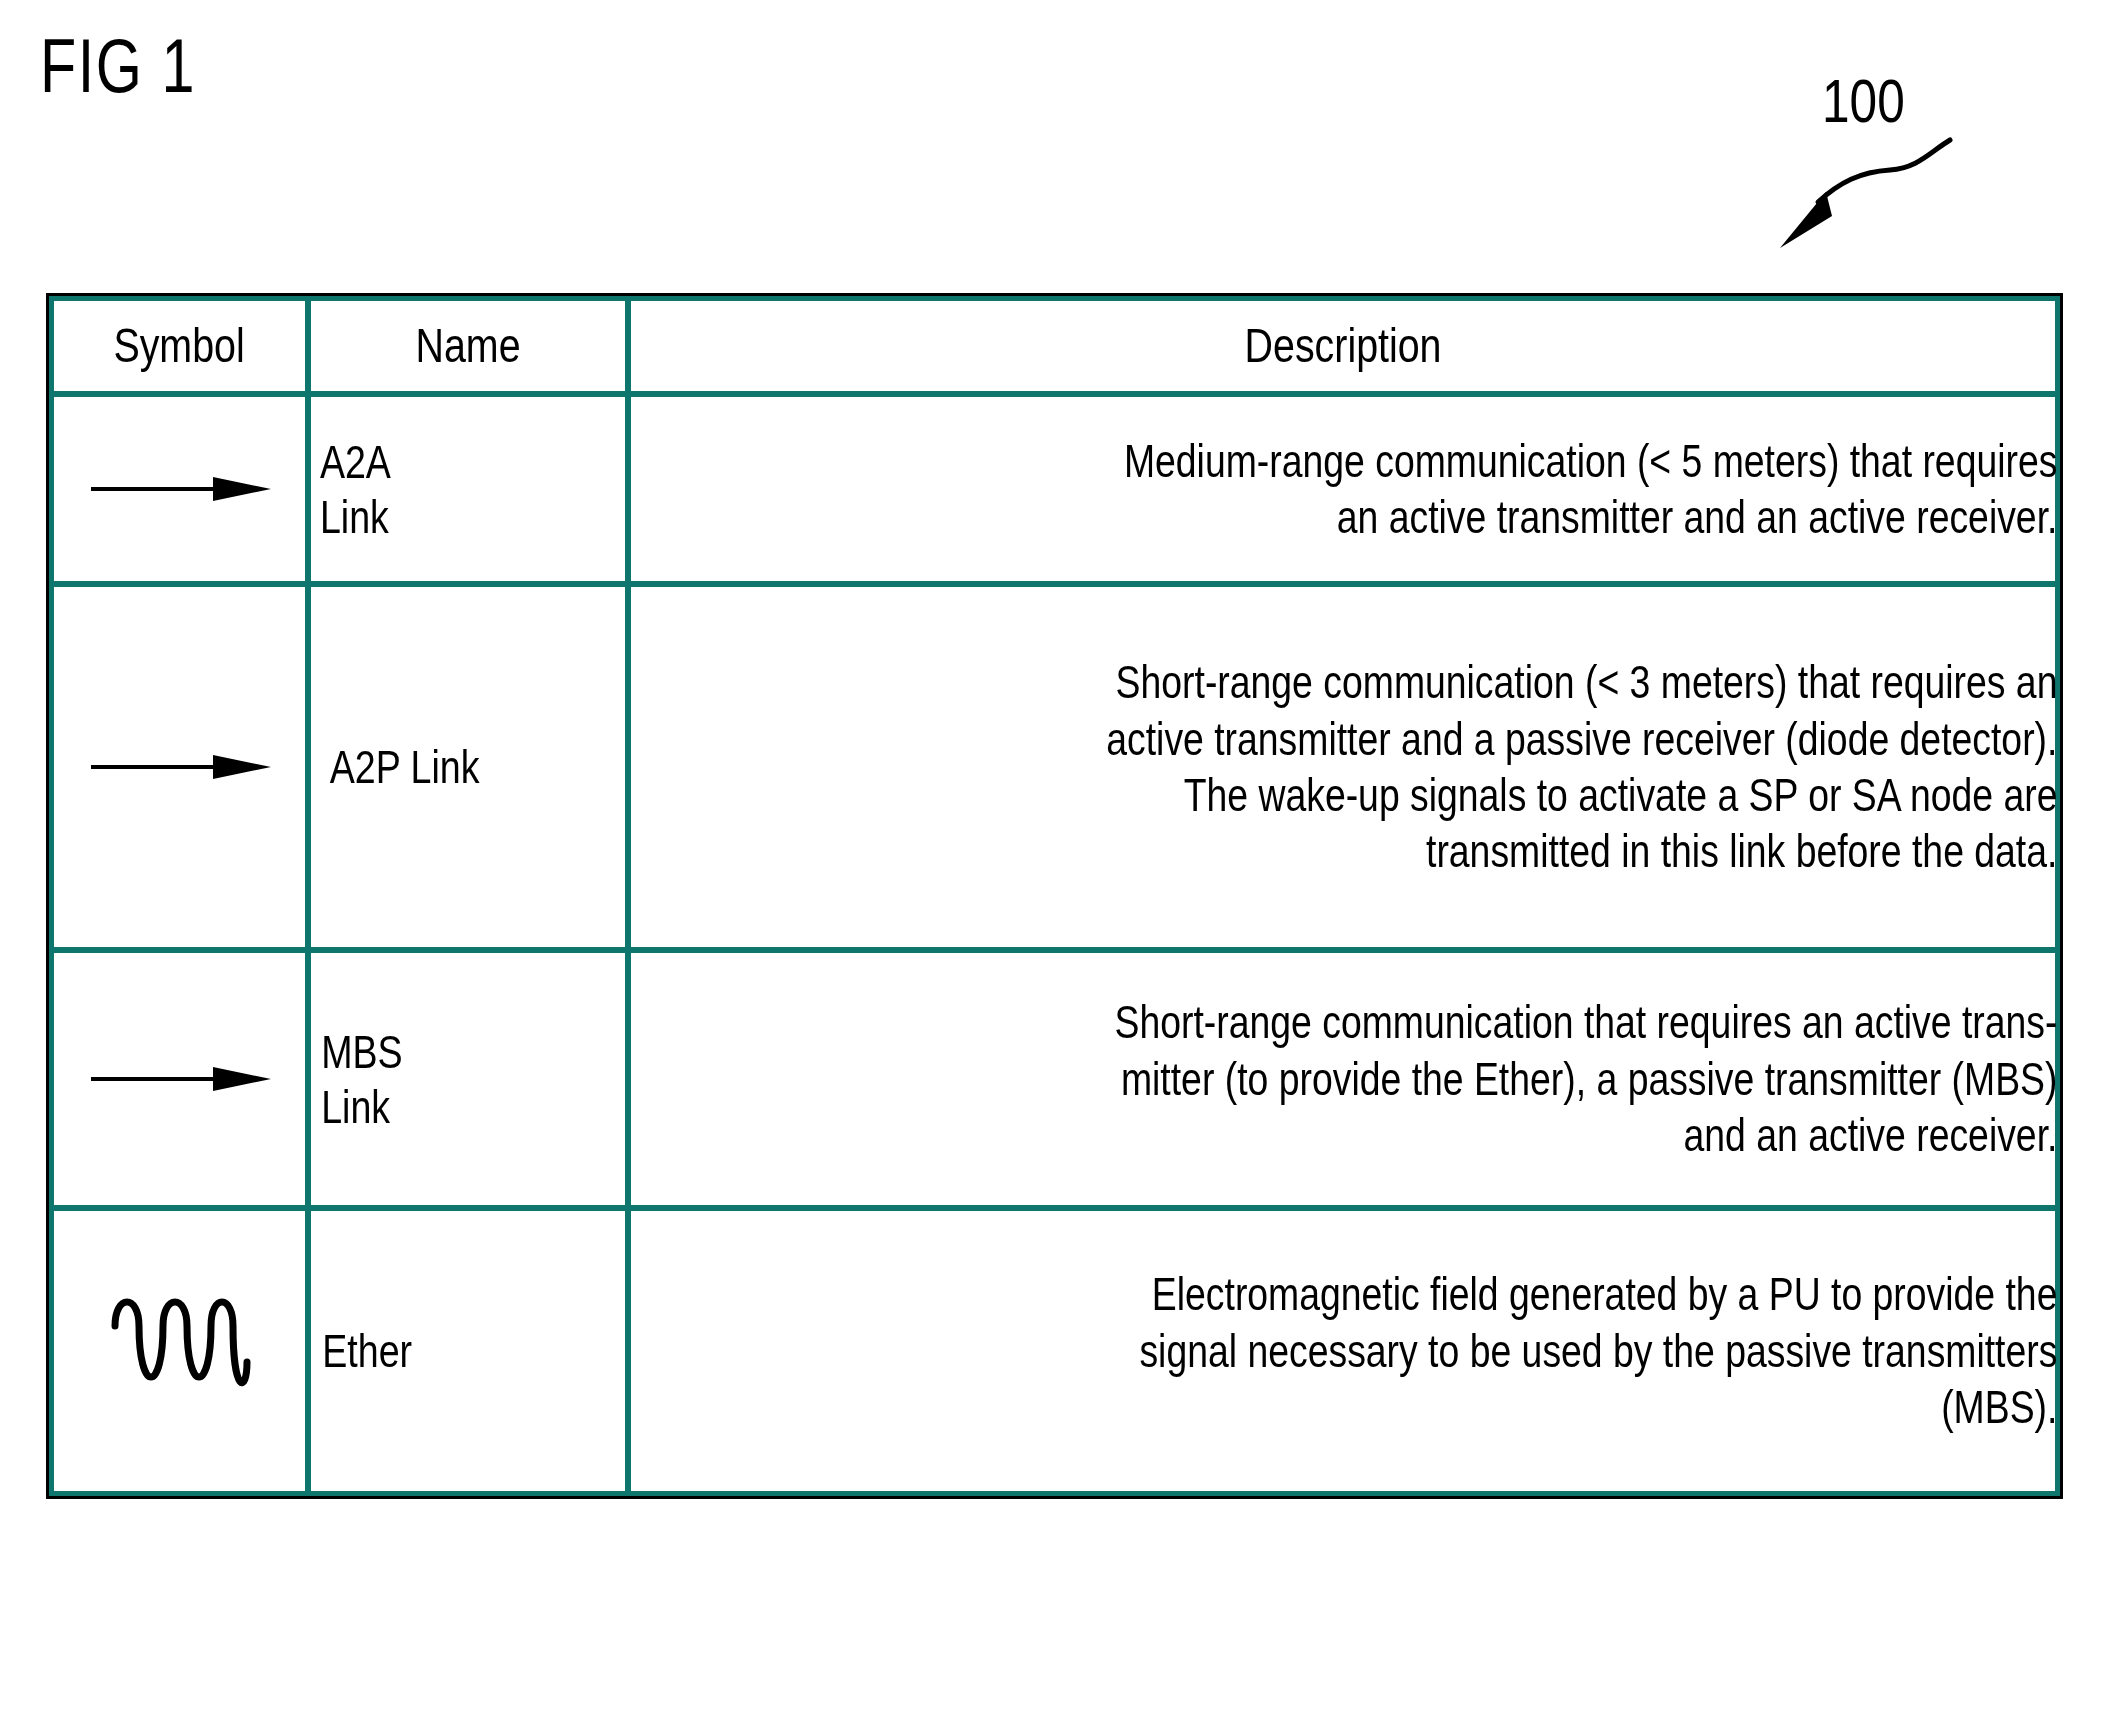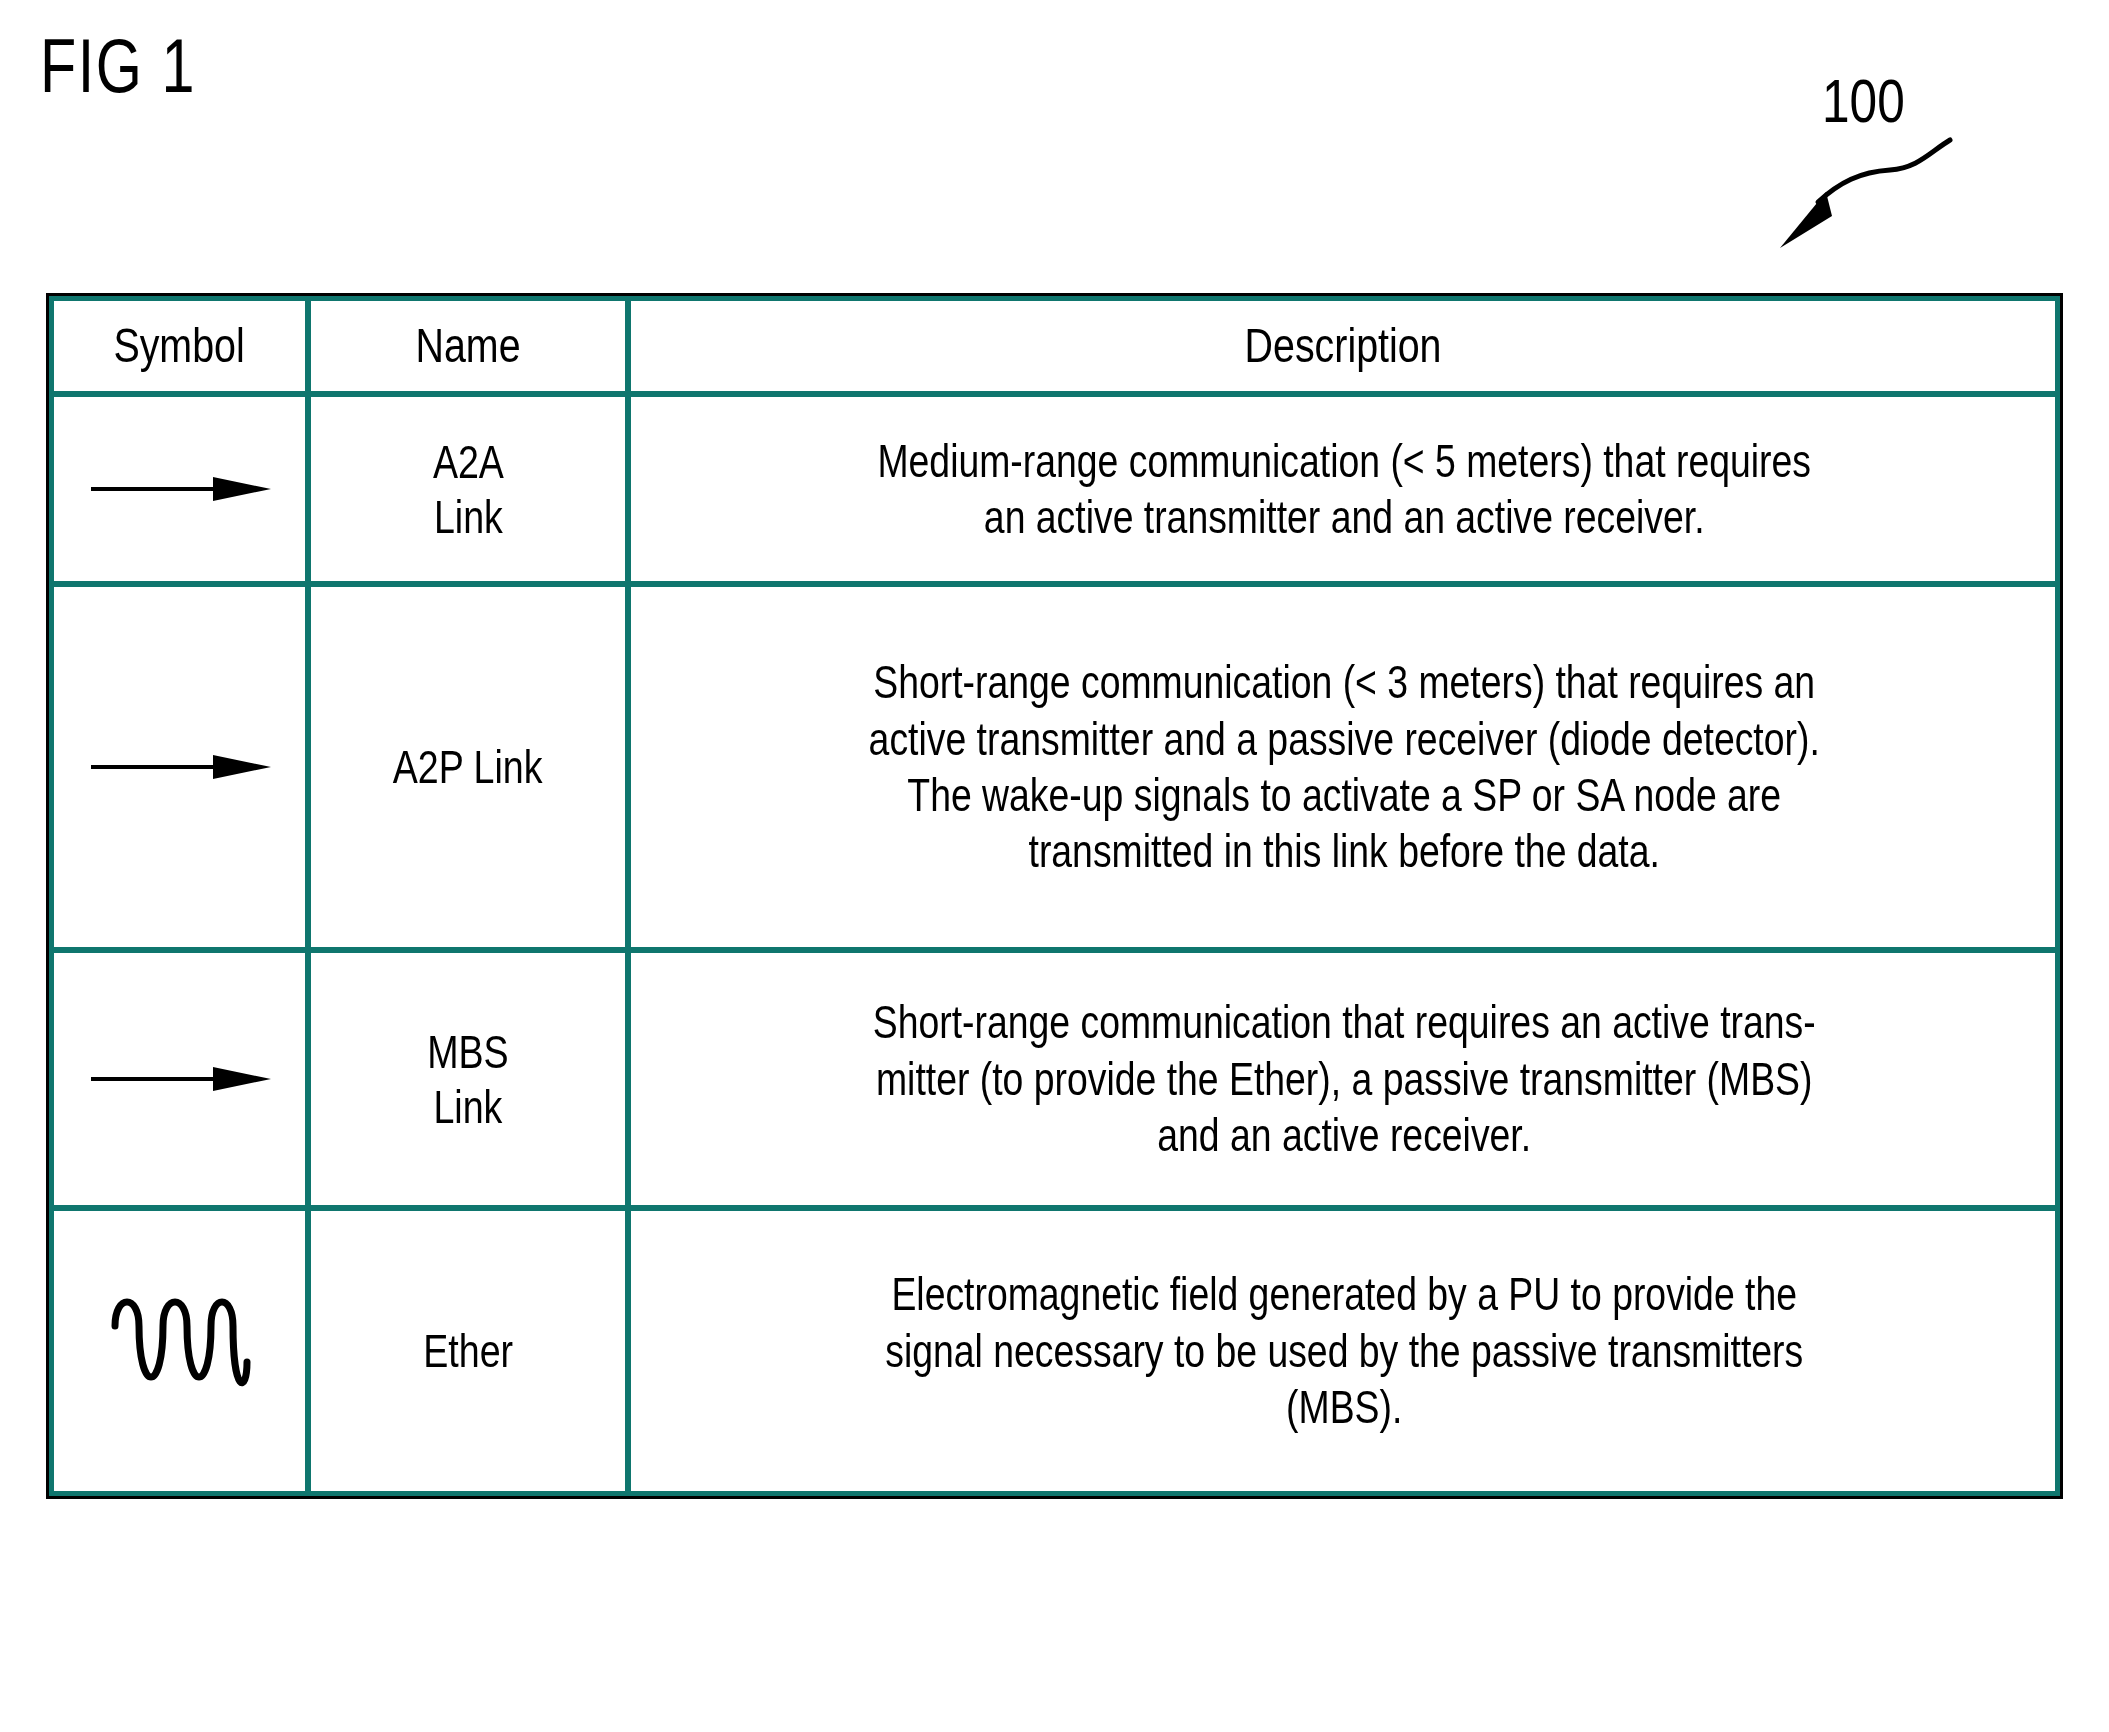--- a/index.html
+++ b/index.html
@@ -91,32 +91,32 @@
     transform: scaleX(0.82);
     transform-origin: center;
     white-space: nowrap;
   }
 
   .sym-cell {
     text-align: center;
     vertical-align: middle;
   }
   .name-cell {
-    text-align: center;
+    text-align: left;
     font-size: 47px;
     line-height: 1.18;
   }
   .name-text {
     display: inline-block;
     transform: scaleX(0.80);
     transform-origin: center;
     white-space: pre-line;
   }
   .desc-cell {
-    text-align: center;
+    text-align: right;
     font-size: 47px;
     line-height: 1.20;
     padding: 14px 16px 14px 20px;
   }
   .desc-text {
     display: inline-block;
     transform: scaleX(0.795);
     transform-origin: left center;
     white-space: pre-line;
     width: 126%;

